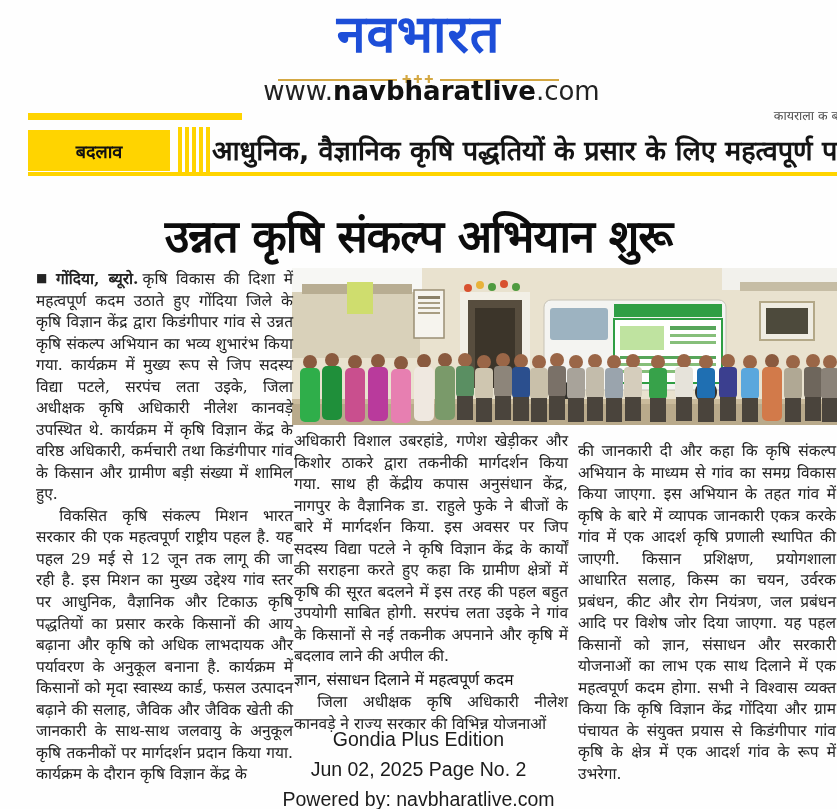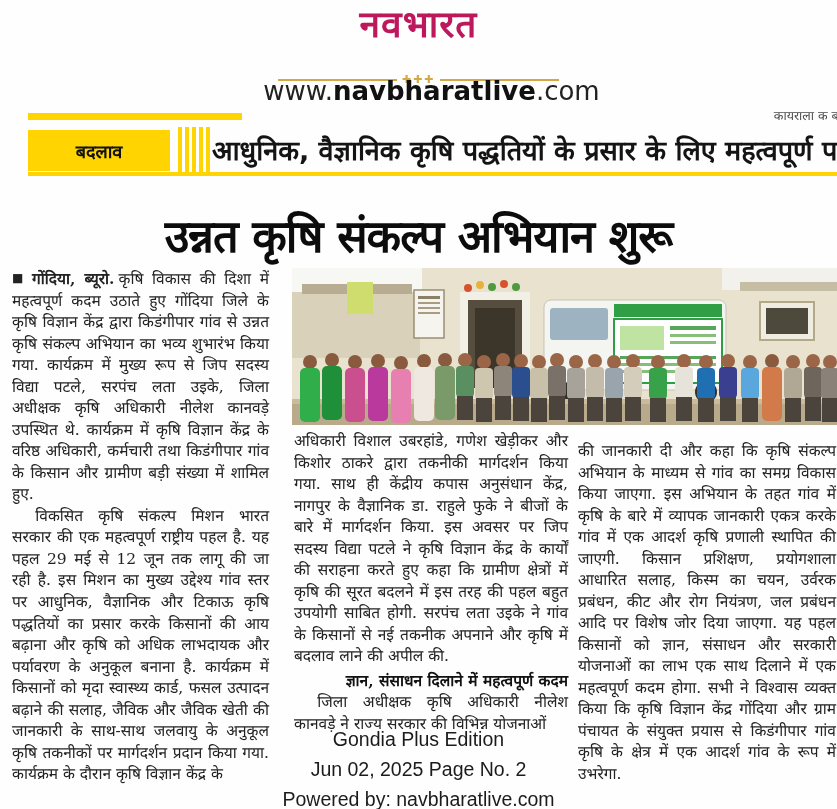--- a/index.html
+++ b/index.html
@@ -8,22 +8,22 @@
     width:837px;height:809px;
     background:#fefefe;
     overflow:hidden;
     font-family:"DejaVu Sans","Liberation Sans",sans-serif;
     color:#161616;
   }
   
   .mast-title{
     position:absolute;left:0;right:0;top:2px;
     text-align:center;
-    font-size:37px;font-weight:800;line-height:1.25;
-    letter-spacing:1px;color:#be185d;
+    font-size:52px;font-weight:800;line-height:1.25;
+    letter-spacing:1px;color:#1d4ed8;
   }
   .mast-divider{
     position:absolute;left:278px;right:278px;top:74px;
     display:flex;align-items:center;gap:5px;
   }
   .mast-divider .line{flex:1;height:2px;background:#d4a843;}
   .mast-divider .orn{color:#d4a843;font-size:11px;letter-spacing:2px;line-height:1;}
   .mast-site{
     position:absolute;left:0;right:0;top:76px;
     text-align:center;font-size:26px;color:#222;padding-left:26px;
@@ -55,28 +55,28 @@
     font-size:45px;font-weight:800;letter-spacing:-1px;
     color:#0c0c0c;line-height:1.15;
   }
   
   .col{
     position:absolute;
     font-size:15.5px;line-height:1.39;text-align:justify;
     color:#232323;
     font-family:"DejaVu Serif","Liberation Serif",serif;
   }
-  .col1{left:12px;top:268px;width:257px;}
+  .col1{left:36px;top:268px;width:257px;}
   .col2{left:294px;top:431px;width:274px;}
   .col3{left:578px;top:441px;width:258px;}
   .col p{margin:0;}
   .indent{text-indent:1.5em;}
   .dateline-marker{font-size:12px;vertical-align:2px;margin-right:5px;}
   .dateline{font-weight:700;margin-right:4px;}
-  .subhead{font-weight:700;text-align:right;margin:2px 0 1px 0 !important;color:#111;}
+  .subhead{font-weight:400;text-align:left;margin:2px 0 1px 0 !important;color:#111;}
   
   .photo{
     position:absolute;left:292px;top:268px;width:545px;height:157px;
     margin:0;
   }
   .photo svg{display:block;width:100%;height:100%;}
   
   .footer{
     position:absolute;left:0;right:0;top:724px;
     text-align:center;

